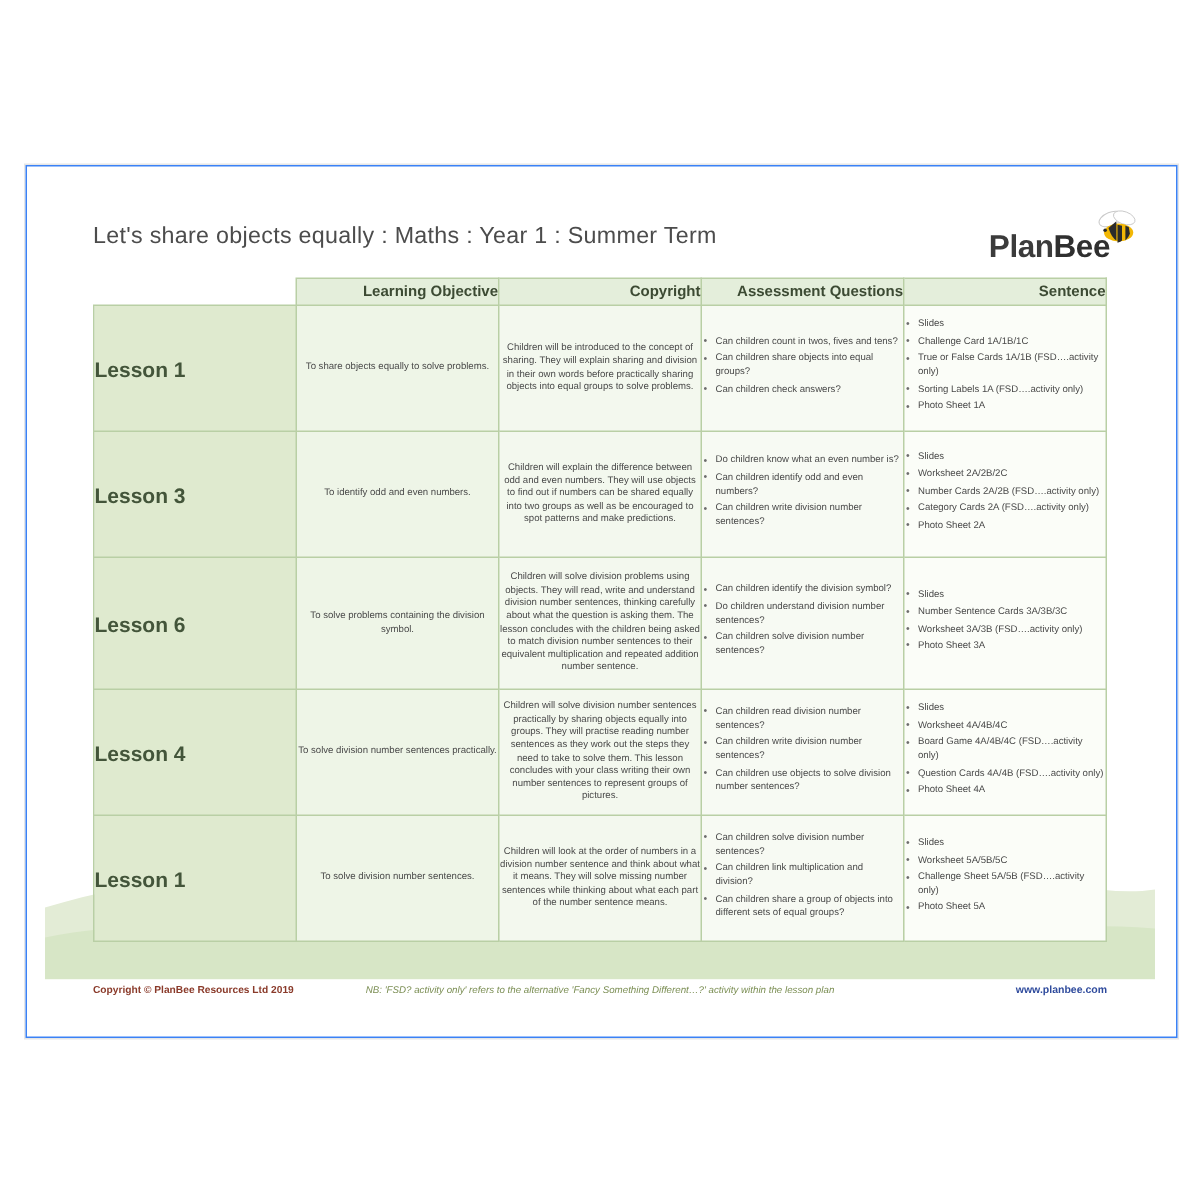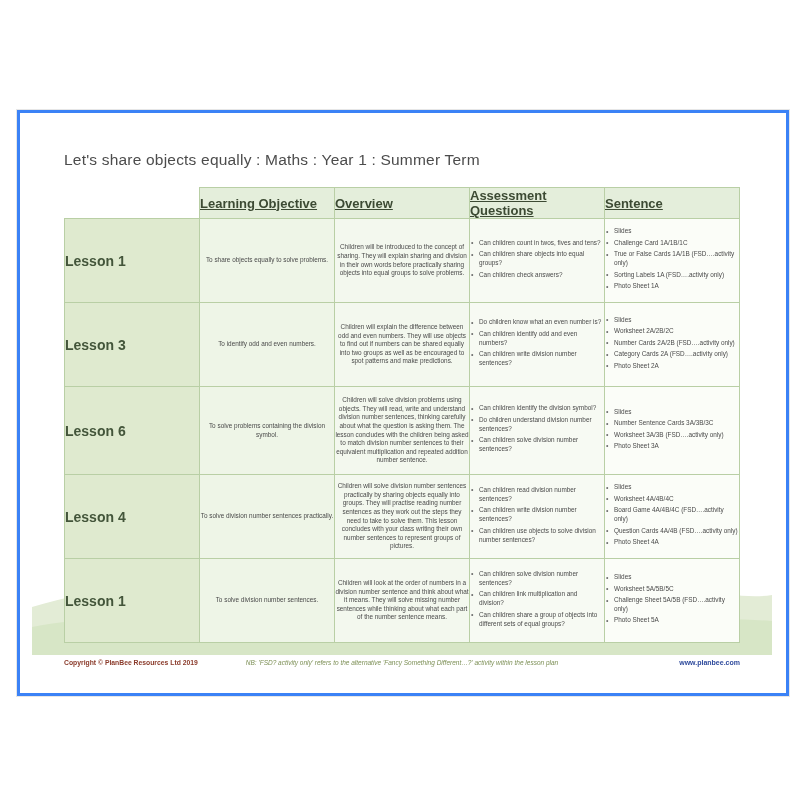--- a/index.html
+++ b/index.html
@@ -18,21 +18,21 @@
     overflow: hidden;
   }
   
   #sheet-frame {
     position: absolute;
     left: 17px;
     top: 110px;
     width: 766px;
     height: 580px;
     background: #ffffff;
-    border: 3px solid #3b82f6;
+    border: 1px solid #3b82f6;
     box-shadow: 0 0 0 1px #e6e6e6;
   }
   #sheet {
     position: absolute;
     left: 12px;
     top: 12px;
     width: 740px;
     height: 556px;
     background: #ffffff;
     overflow: hidden;
@@ -100,25 +100,24 @@
     table-layout: fixed;
   }
   table.plan th, table.plan td {
     border: 1px solid #b9cfa5;
     vertical-align: middle;
     padding: 0;
   }
   thead th {
     height: 17px;
     background: #e4eedb;
-    font-size: 13px;
+    font-size: 10px;
     color: #3c4a33;
     font-weight: bold;
-    text-align: left;
-    text-decoration: underline;
+    text-align: right;
   }
   thead th.blank-head {
     background: #ffffff;
     border-left: none;
     border-top: none;
   }
   td.lesson-cell {
     width: 60px;
     background: #dfeacf;
     text-align: left;
@@ -229,28 +228,42 @@
             <ellipse cx="95" cy="74" rx="13" ry="16"></ellipse>
             <rect x="93" y="78" width="3" height="12"></rect>
             <ellipse cx="640" cy="70" rx="15" ry="18"></ellipse>
             <rect x="638" y="76" width="3" height="14"></rect>
           </g>
         </svg>
       </div>
 
       <div id="header">
         <div id="doc-title">Let's share objects equally : Maths : Year 1 : Summer Term</div>
+        <div id="logo">
+          <div id="logo-text"><span>Plan</span><span class="bee-word">Bee</span></div>
+          <svg class="bee" viewBox="0 0 40 34">
+            <g>
+              <ellipse cx="14" cy="9" rx="11" ry="6" fill="#ffffff" stroke="#c9c9c9" stroke-width="0.8" transform="rotate(-22 14 9)"></ellipse>
+              <ellipse cx="26" cy="8" rx="10" ry="5.5" fill="#ffffff" stroke="#c9c9c9" stroke-width="0.8" transform="rotate(20 26 8)"></ellipse>
+              <ellipse cx="21" cy="21" rx="13" ry="8" fill="#f2b705"></ellipse>
+              <path d="M12 17 q3 9 7 11 l0 -17 z" fill="#2b2b2b"></path>
+              <path d="M20 14 l0 16 q3 -1 4 -2 l0 -13 z" fill="#2b2b2b"></path>
+              <path d="M27 15 l0 13 q3 -3 4 -6 l-1 -6 z" fill="#2b2b2b"></path>
+              <circle cx="9" cy="19" r="1.6" fill="#2b2b2b"></circle>
+            </g>
+          </svg>
+        </div>
       </div>
 
       <table class="plan">
         <thead>
           <tr>
             <th class="blank-head"></th>
             <th>Learning Objective</th>
-            <th>Overview</th>
+            <th>Copyright</th>
             <th>Assessment Questions</th>
             <th>Sentence</th>
           </tr>
         </thead>
         <tbody>
           <tr style="height:84px;">
             <td class="lesson-cell">Lesson 1</td>
             <td class="obj-cell">To share objects equally to solve problems.</td>
             <td class="overview-cell">Children will be introduced to the concept of sharing. They will explain sharing and division in their own words before practically sharing objects into equal groups to solve problems.</td>
             <td class="assess-cell">

